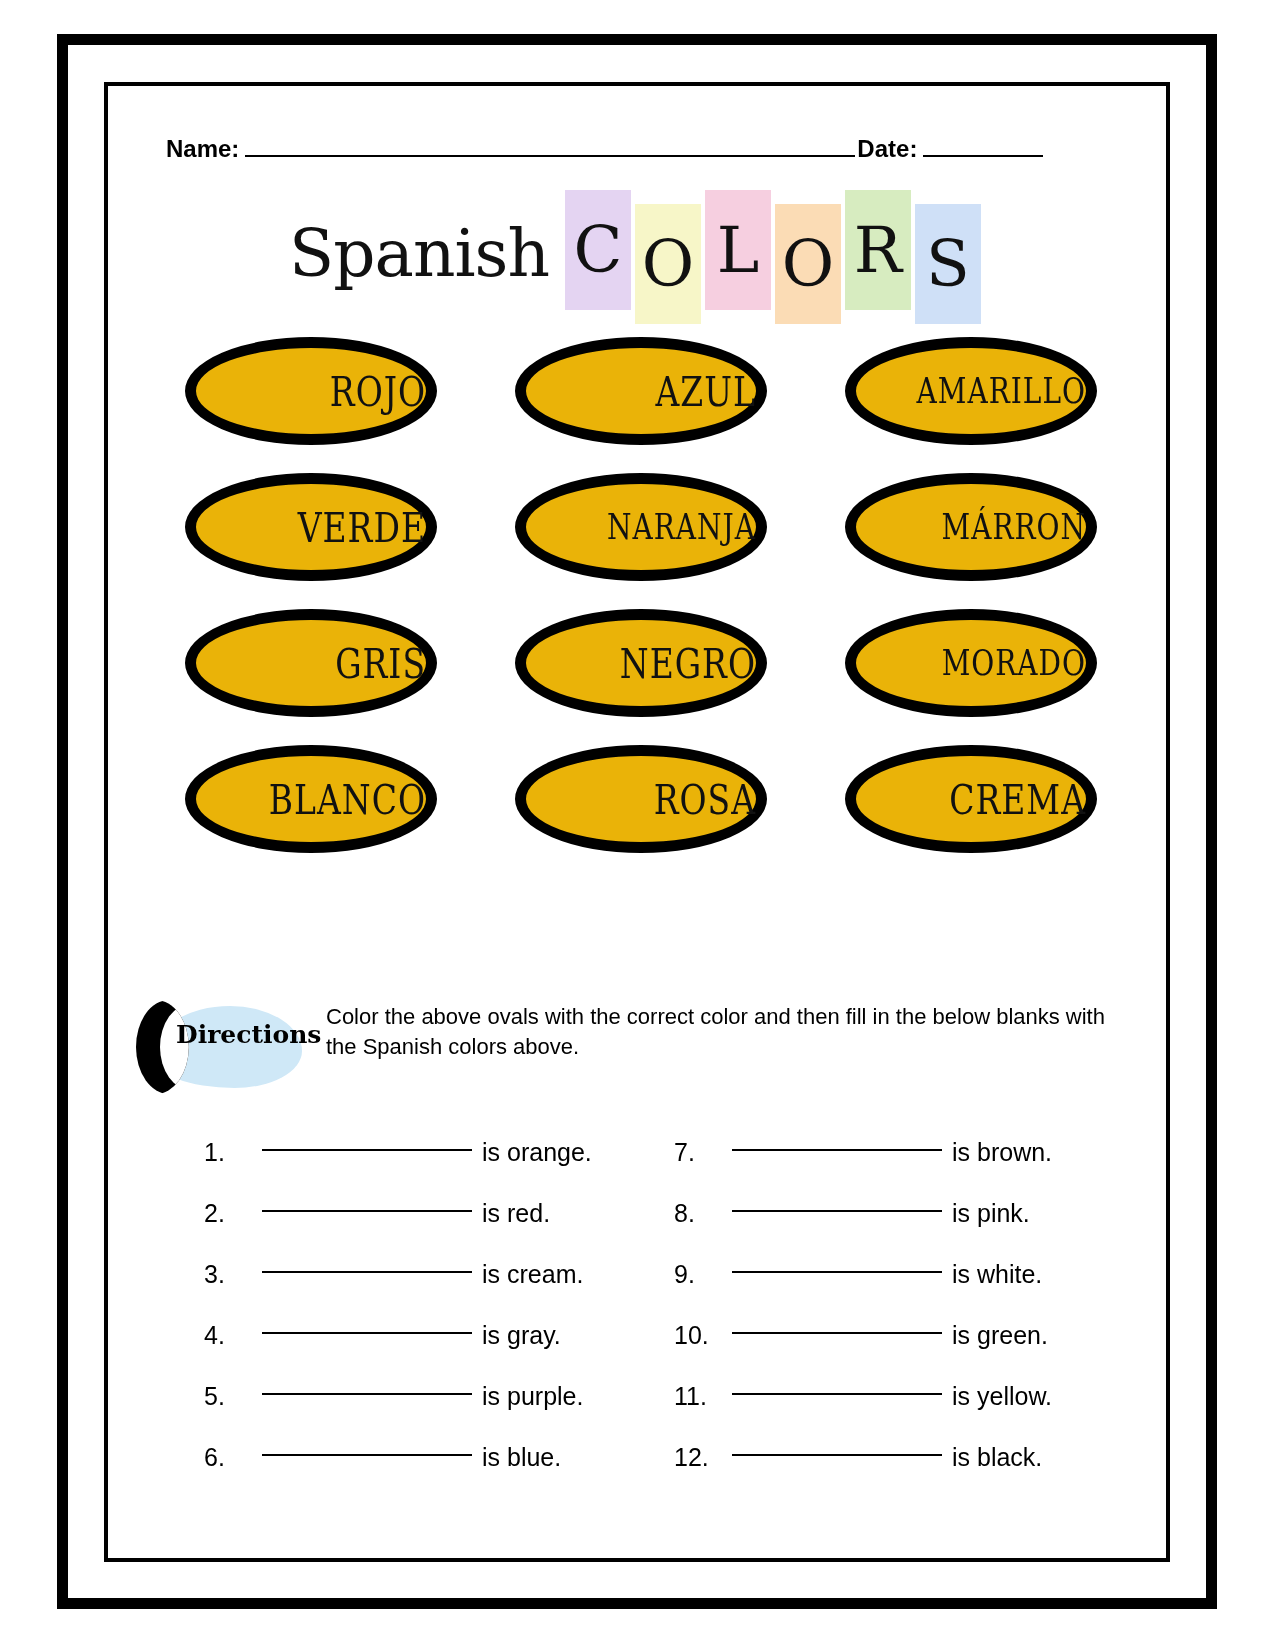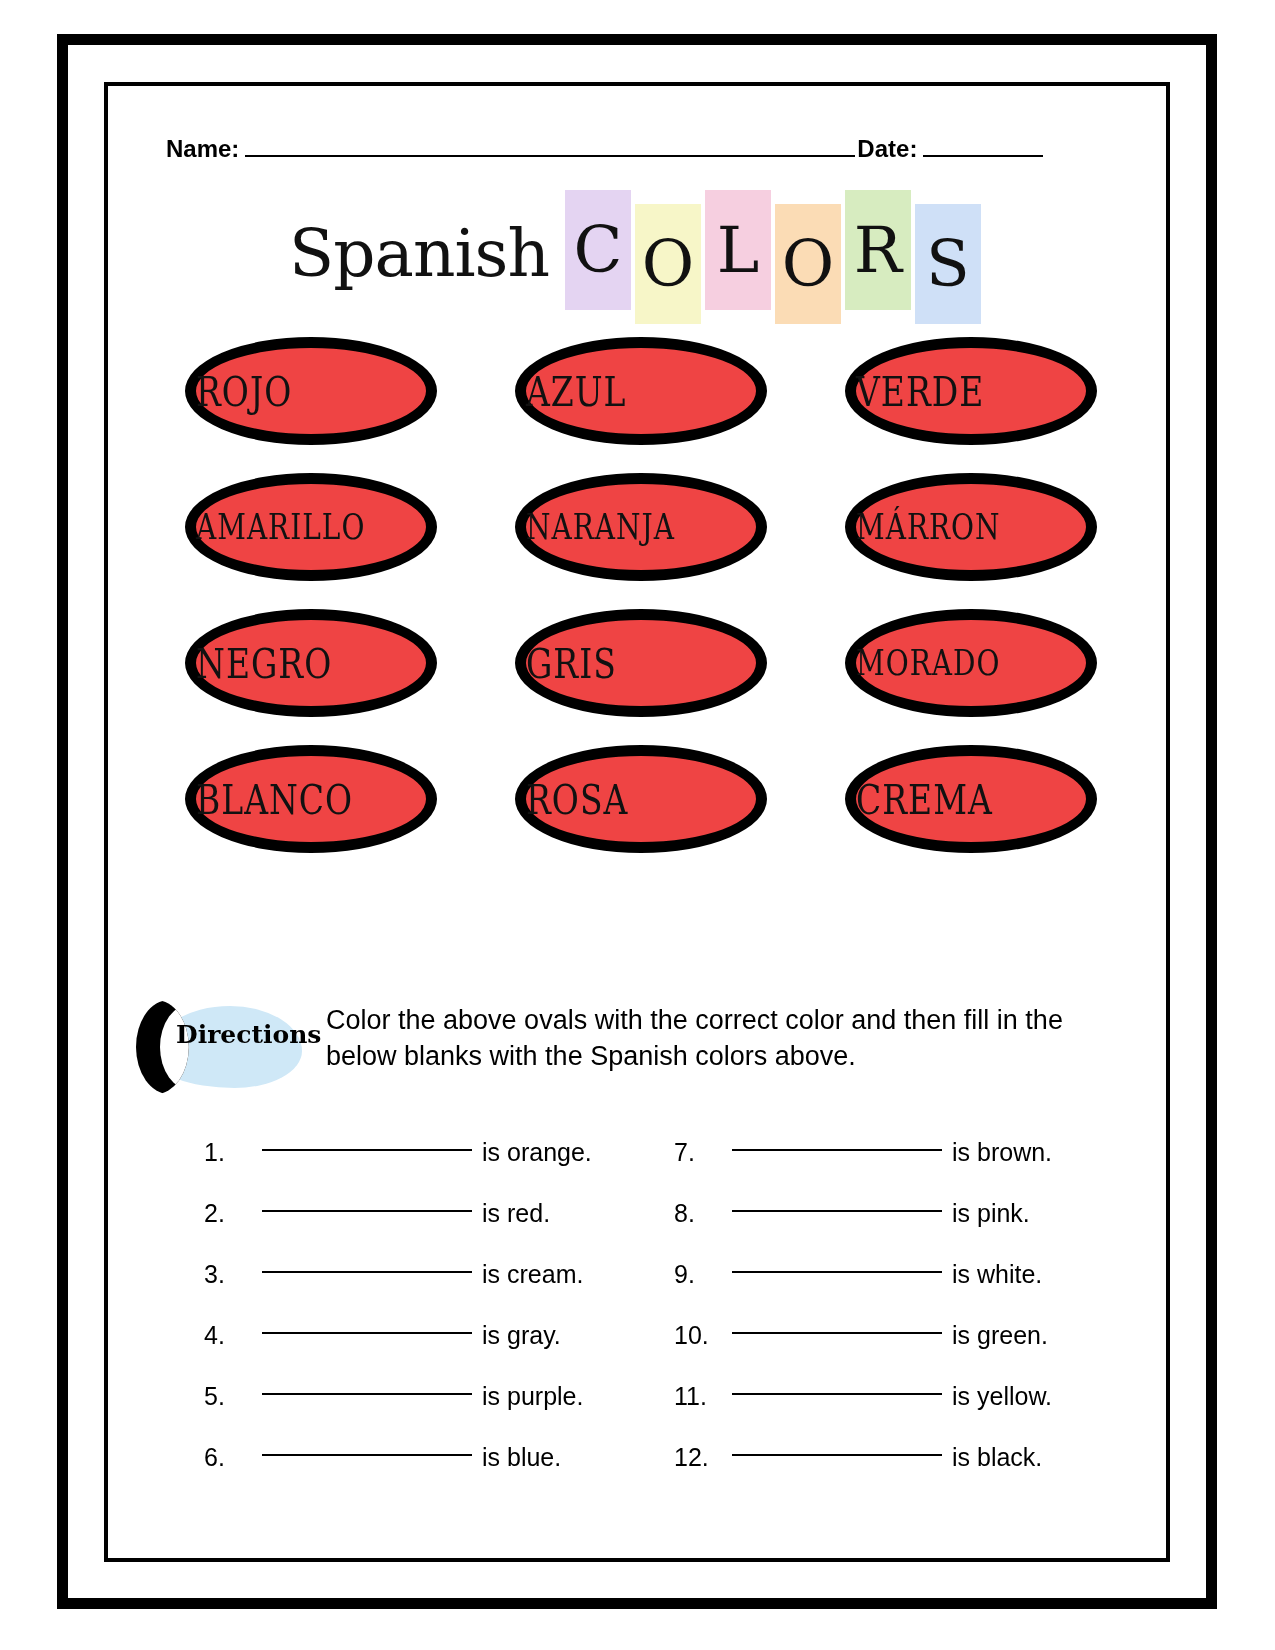--- a/index.html
+++ b/index.html
@@ -122,24 +122,24 @@
     display: grid;
     grid-template-columns: repeat(3, 1fr);
     grid-row-gap: 28px;
     justify-items: center;
   }
   .oval {
     width: 252px;
     height: 108px;
     border: 11px solid #000;
     border-radius: 50%;
-    background: #ef4444;
+    background: #eab308;
     display: flex;
     align-items: center;
-    justify-content: flex-start;
+    justify-content: flex-end;
     box-sizing: border-box;
   }
   .oval span {
     font-family: "DejaVu Serif", serif;
     font-size: 33px;
     letter-spacing: 1px;
     color: #111;
     white-space: nowrap;
     transform: scaleY(1.25);
   }
@@ -197,21 +197,21 @@
     font-weight: bold;
     font-size: 25px;
     color: #000000;
     letter-spacing: 0px;
   }
   .dir-text {
     position: absolute;
     left: 192px;
     top: 8px;
     width: 800px;
-    font-size: 27px;
+    font-size: 22px;
     line-height: 1.35;
     color: #000;
   }
 
   
   .blanks {
     position: absolute;
     left: 100px;
     top: 1040px;
     width: 880px;
@@ -278,39 +278,39 @@
     </div>
   </div>
 
   <div class="ovals">
     <div class="oval">
         <span>ROJO</span>
       </div>
     <div class="oval">
         <span>AZUL</span>
       </div>
-    <div class="oval">
-        <span>VERDE</span>
-      </div>
-
     <div class="oval small">
         <span>AMARILLO</span>
       </div>
+
+    <div class="oval">
+        <span>VERDE</span>
+      </div>
     <div class="oval small">
         <span>NARANJA</span>
       </div>
     <div class="oval small">
         <span>MÁRRON</span>
       </div>
 
     <div class="oval">
+        <span>GRIS</span>
+      </div>
+    <div class="oval">
         <span>NEGRO</span>
-      </div>
-    <div class="oval">
-        <span>GRIS</span>
       </div>
     <div class="oval small">
         <span>MORADO</span>
       </div>
 
     <div class="oval">
         <span>BLANCO</span>
       </div>
     <div class="oval">
         <span>ROSA</span>

